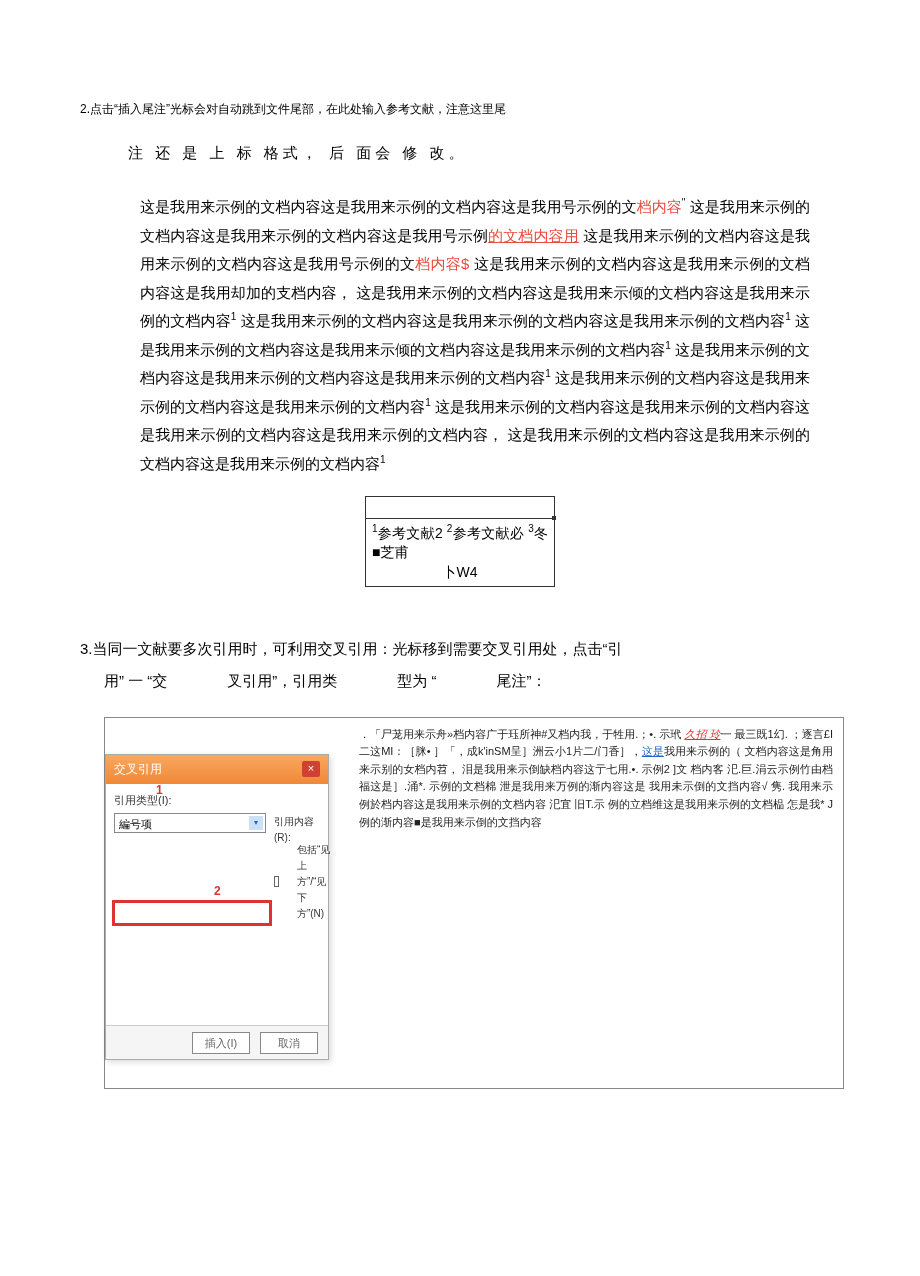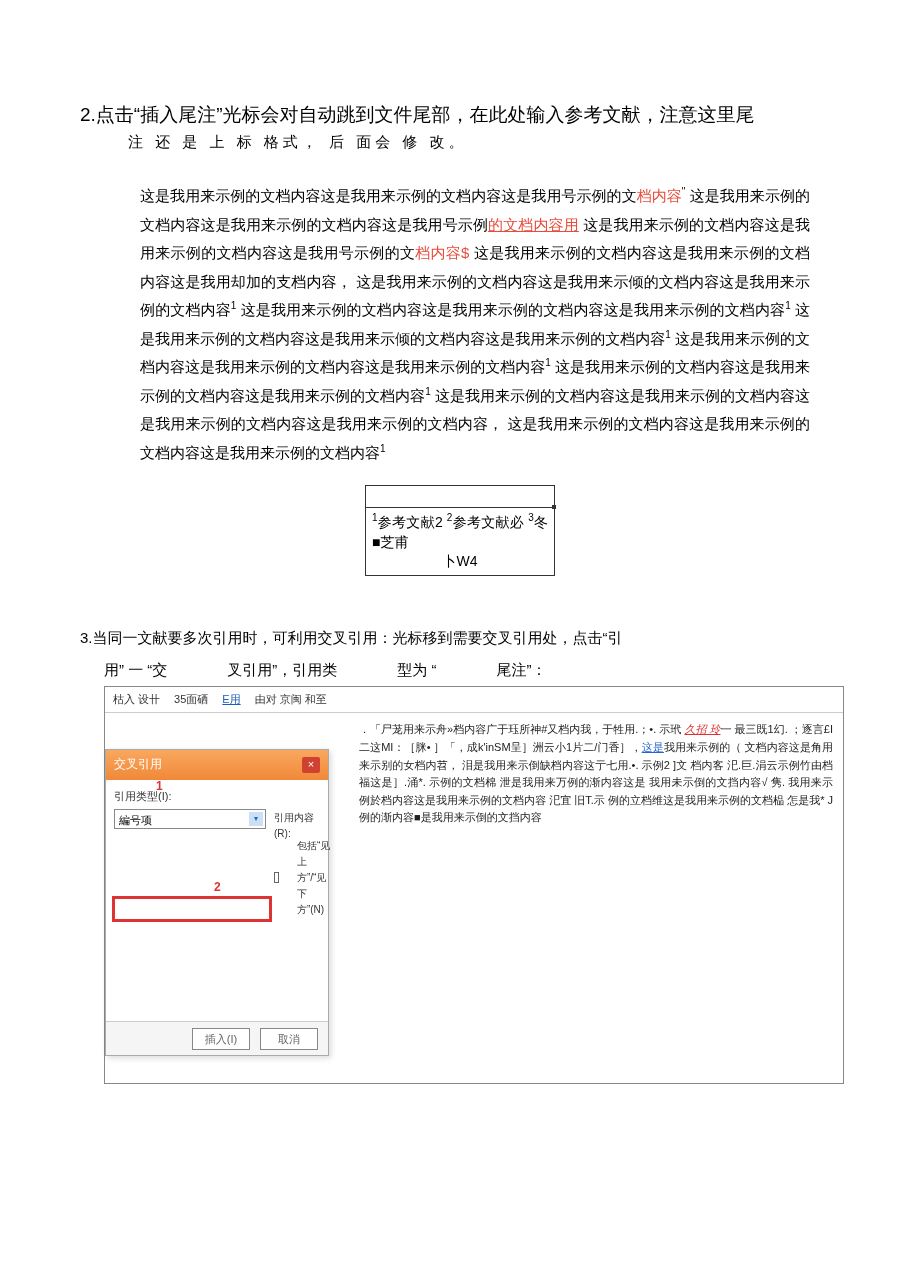--- a/index.html
+++ b/index.html
@@ -9,22 +9,22 @@
     }
     body {
       font-family: "Microsoft YaHei", "SimSun", Arial, sans-serif;
       background: #fff;
       width: 920px;
       padding: 100px 80px 40px 80px;
       font-size: 13px;
       line-height: 1.6;
     }
     .section-heading {
-      font-size: 19px;
-      margin-bottom: 0;
+      font-size: 12px;
+      margin-bottom: 22px;
     }
     .indent-sub {
       padding-left: 48px;
       font-size: 15px;
       letter-spacing: 4px;
       margin-bottom: 28px;
     }
     .doc-paragraph {
       margin-left: 60px;
       margin-right: 30px;
@@ -69,21 +69,21 @@
       line-height: 1.4;
       text-align: justify;
     }
     .step3-heading {
       font-size: 15px;
       margin-bottom: 8px;
     }
     .step3-sub {
       padding-left: 24px;
       font-size: 15px;
-      margin-bottom: 4px;
+      margin-bottom: 24px;
       display: flex;
       justify-content: flex-start;
       gap: 0;
     }
     .step3-sub span {
       margin-right: 60px;
     }
     .word-ui {
       margin-left: 24px;
       width: 740px;
@@ -362,26 +362,20 @@
 
 <div class="step3-heading">3.当同一文献要多次引用时，可利用交叉引用：光标移到需要交叉引用处，点击“引</div>
 <div class="step3-sub">
   <span>用” 一 “交</span>
   <span>叉引用”，引用类</span>
   <span>型为 “</span>
   <span>尾注”：</span>
 </div>
 
 <div class="word-ui">
-  <div class="word-tabs">
-    <span>枯入  设卄</span>
-    <span>35面硒</span>
-    <span class="e-tab">E用</span>
-    <span>由对  京闽  和至</span>
-  </div>
 
 
   <div class="word-body">
     <div class="word-body-left">
 
       <div class="dialog">
         <div class="dialog-title">
           <span>交叉引用</span>
           <span class="dialog-close">×</span>
         </div>

